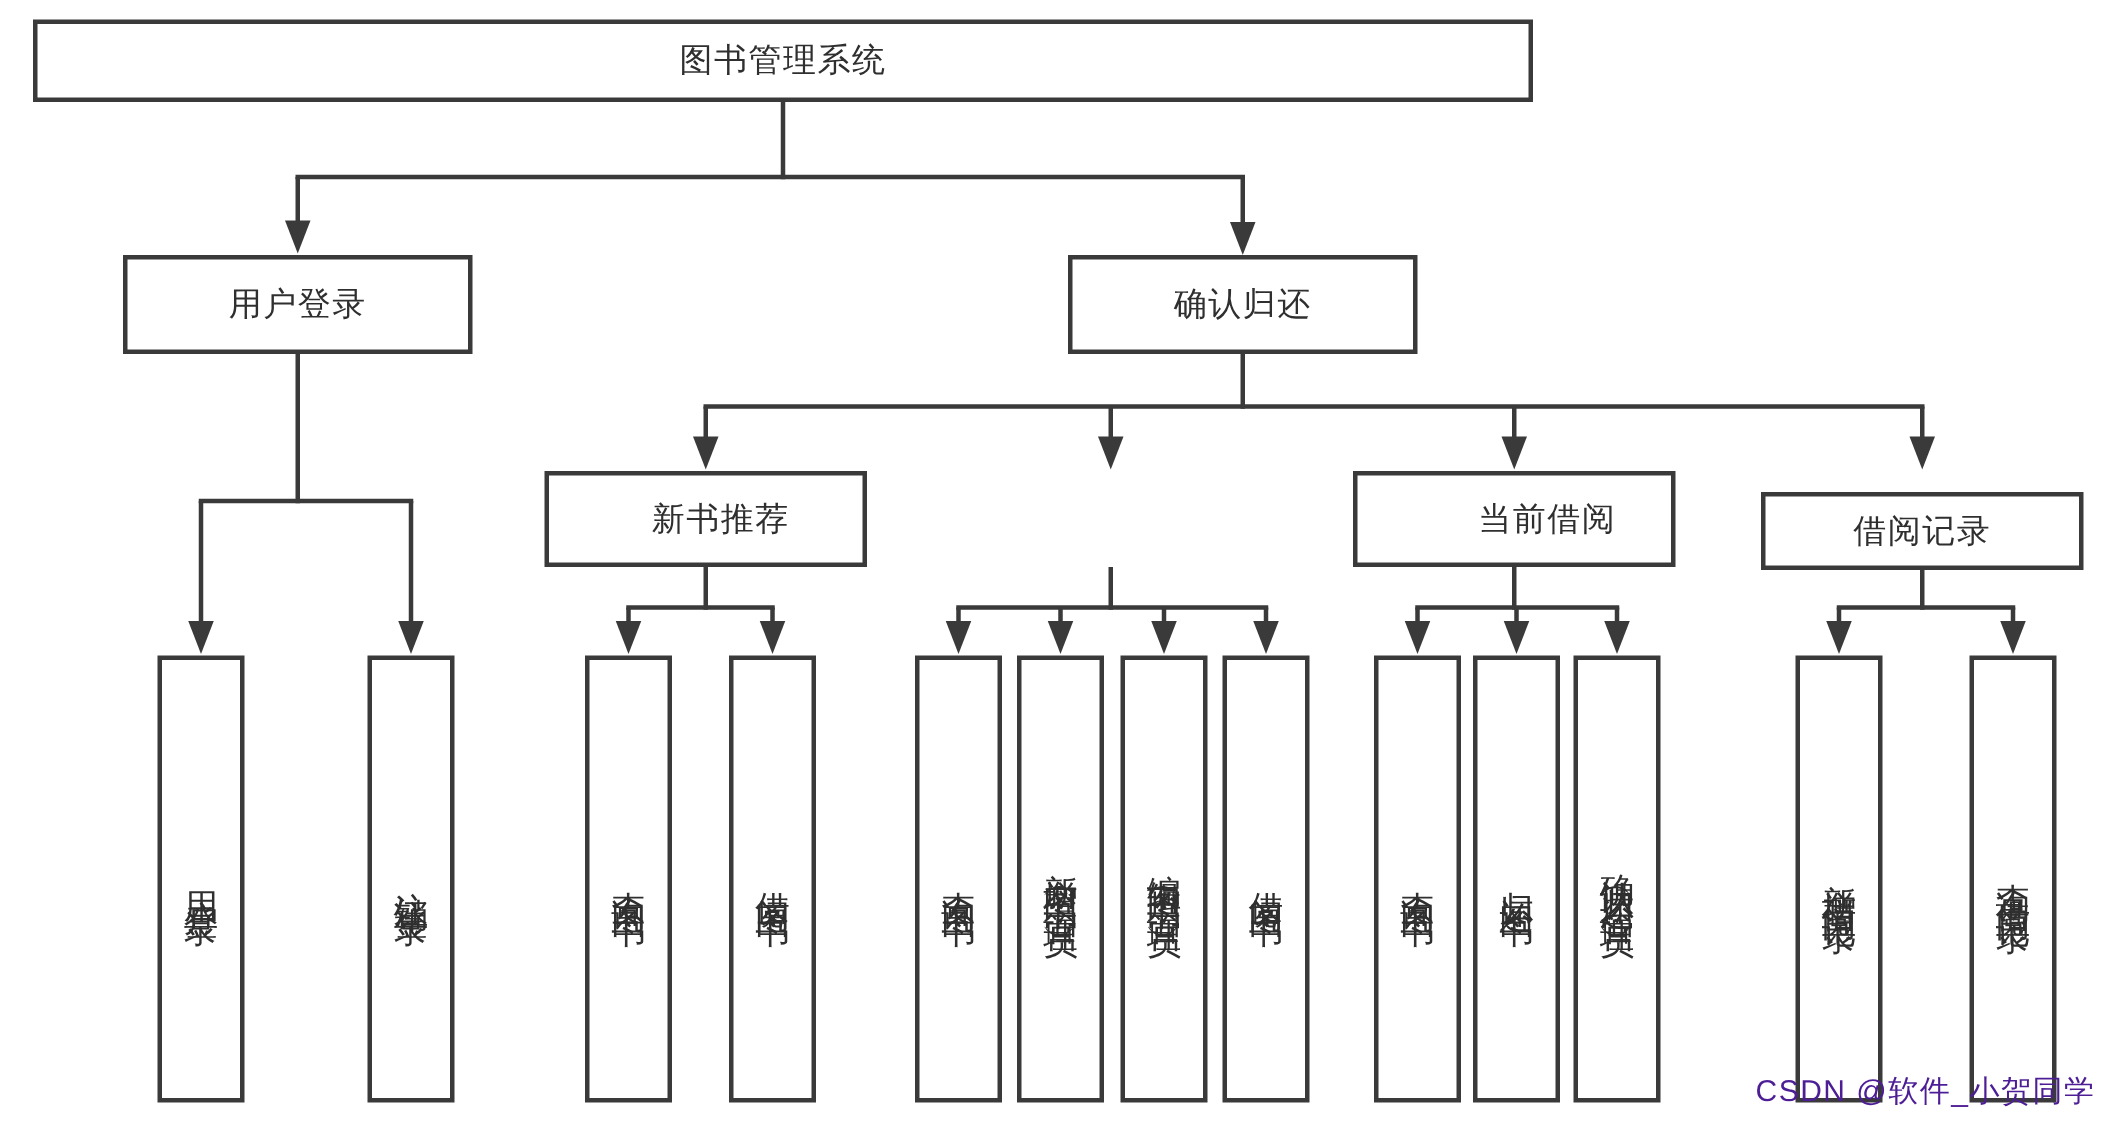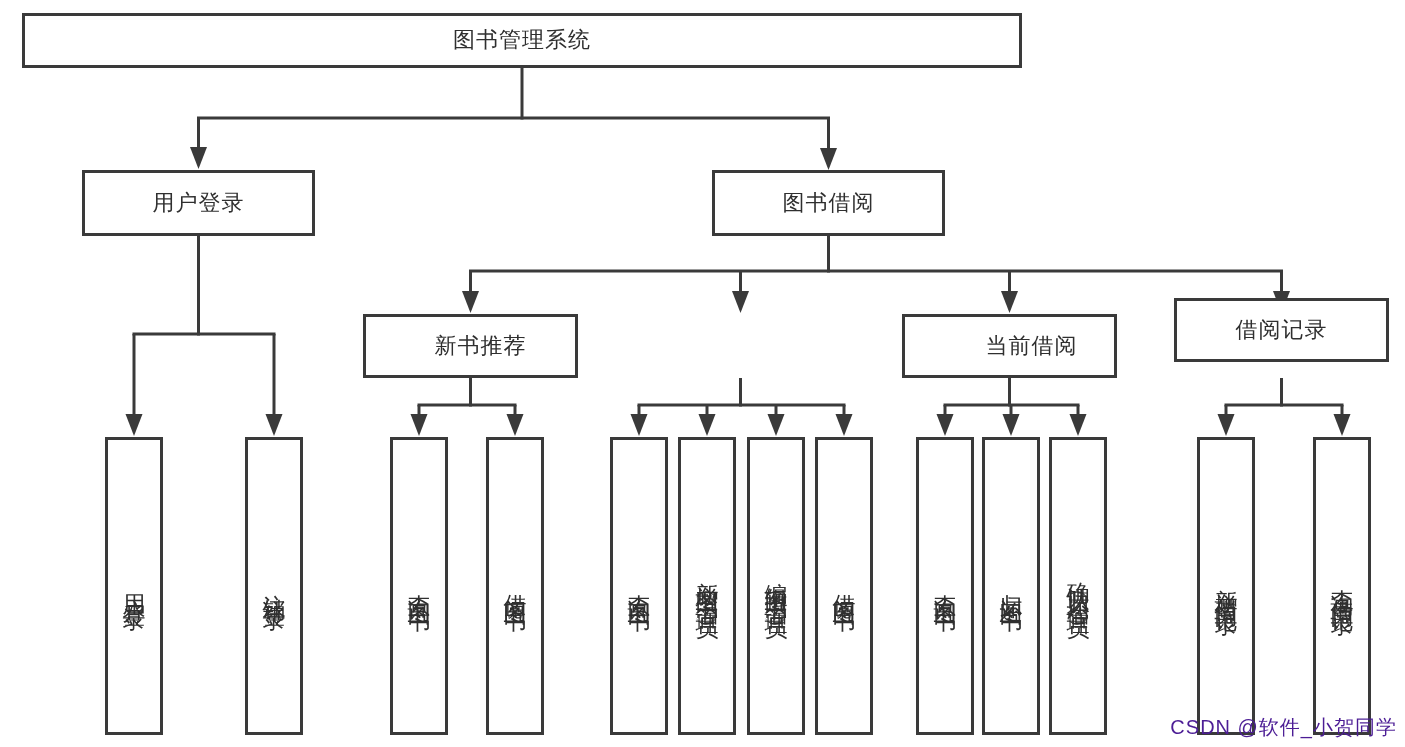--- a/index.html
+++ b/index.html
@@ -122,25 +122,25 @@
       <polygon points="1002.5,414 1019.5,414 1011,436"></polygon>
       <polygon points="1069.5,414 1086.5,414 1078,436"></polygon>
       <polygon points="1217.5,414 1234.5,414 1226,436"></polygon>
       <polygon points="1333.5,414 1350.5,414 1342,436"></polygon>
     </g>
   </svg>
 
   <div class="node" style="left:22px; top:13px; width:1000px; height:55px;">图书管理系统</div>
 
   <div class="node" style="left:82px; top:170px; width:233px; height:66px;">用户登录</div>
-  <div class="node" style="left:712px; top:170px; width:233px; height:66px;">图书借阅</div>
+  <div class="node" style="left:712px; top:170px; width:233px; height:66px;">确认归还</div>
 
   <div class="node" style="left:363px; top:314px; width:215px; height:64px;padding-left:20px;">新书推荐</div>
   <div class="node" style="left:902px; top:314px; width:215px; height:64px;padding-left:44px;">当前借阅</div>
-  <div class="node" style="left:1174px; top:298px; width:215px; height:64px;">借阅记录</div>
+  <div class="node" style="left:1174px; top:328px; width:215px; height:52px;">借阅记录</div>
 
   <div class="node vbox" style="left:105px; top:437px; width:58px; height:298px;">用户登录</div>
   <div class="node vbox" style="left:245px; top:437px; width:58px; height:298px;">注销登录</div>
 
   <div class="node vbox" style="left:390px; top:437px; width:58px; height:298px;">查询图书</div>
   <div class="node vbox" style="left:486px; top:437px; width:58px; height:298px;">借阅图书</div>
 
   <div class="node vbox" style="left:610px; top:437px; width:58px; height:298px;">查询图书</div>
   <div class="node vbox" style="left:678px; top:437px; width:58px; height:298px;">新增图书（管理员）</div>
   <div class="node vbox" style="left:747px; top:437px; width:58px; height:298px;">编辑图书（管理员）</div>

